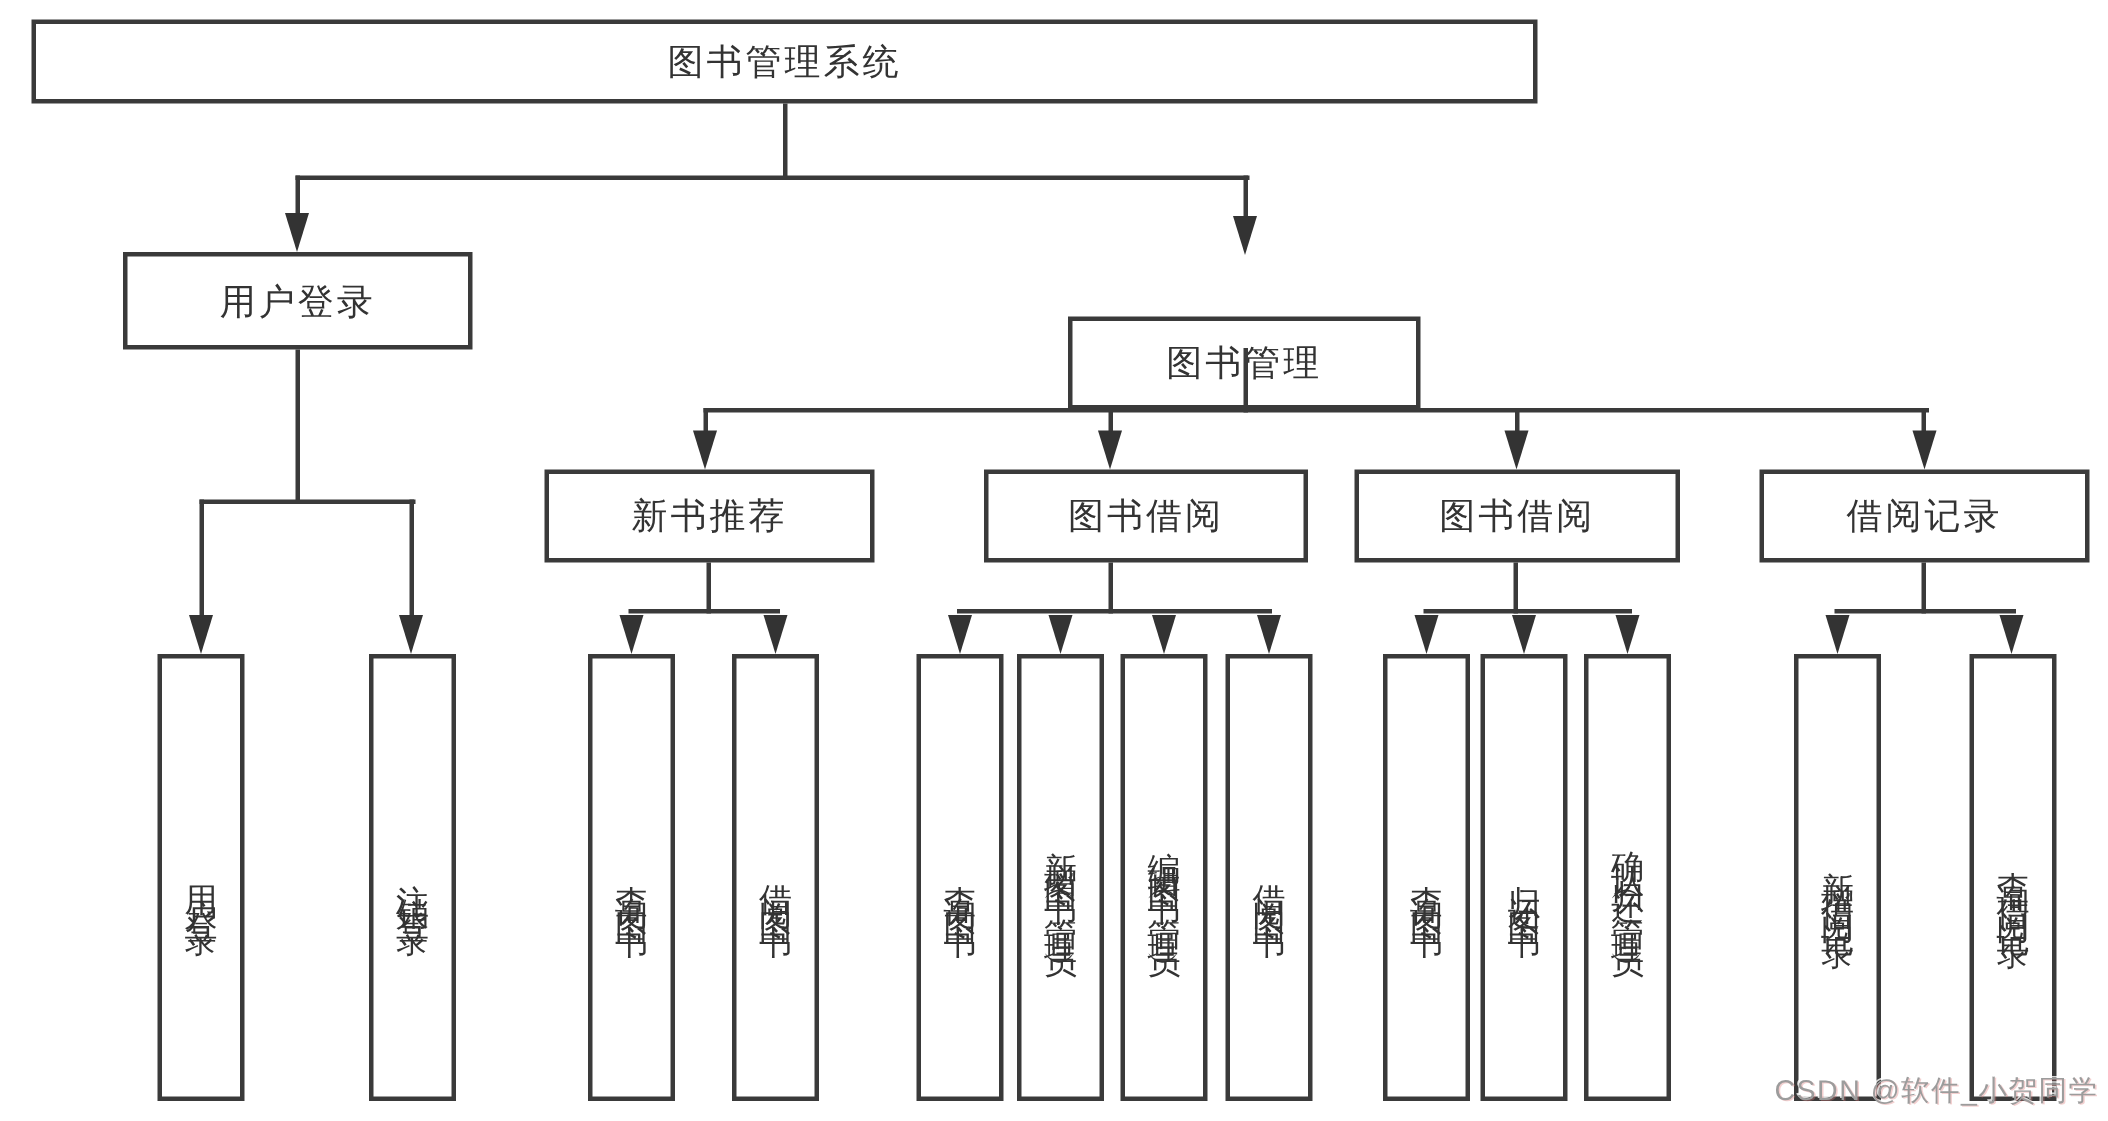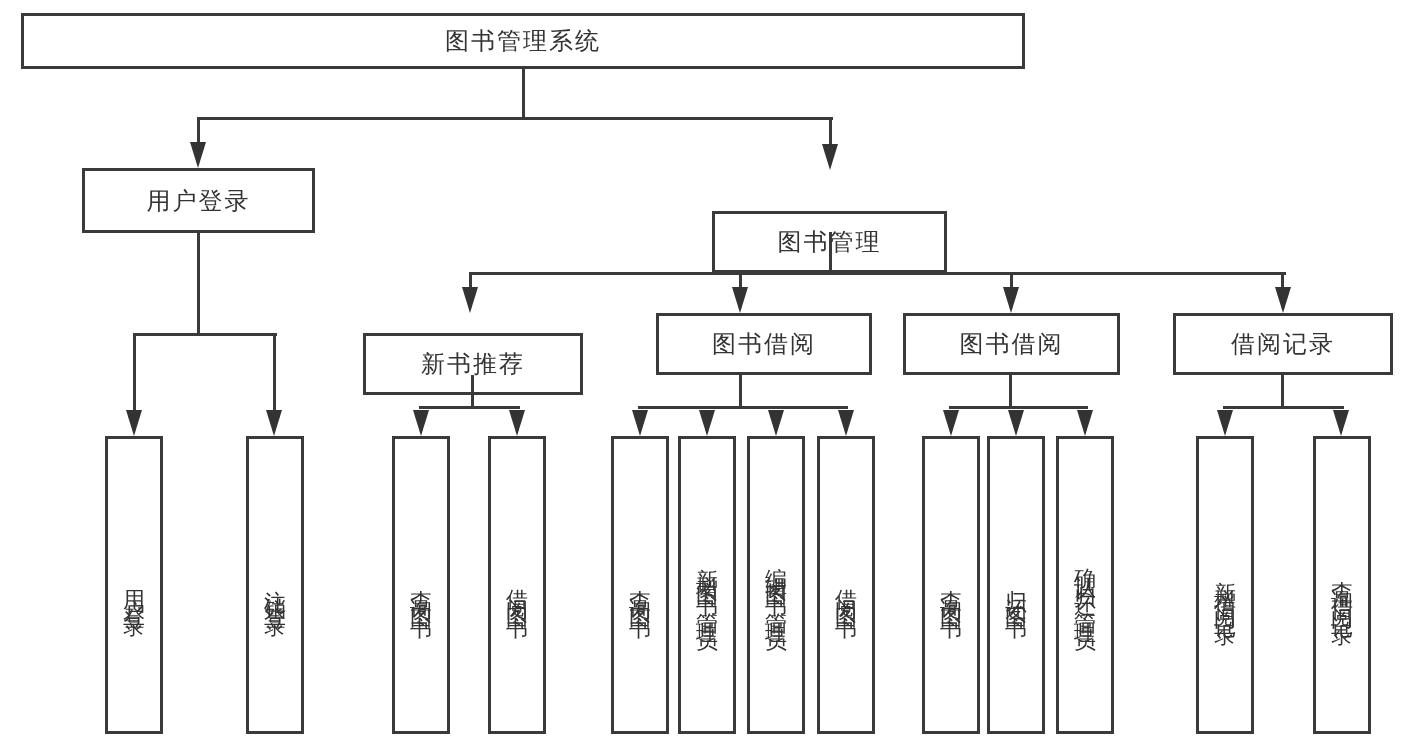--- a/index.html
+++ b/index.html
@@ -44,21 +44,21 @@
     font-size:19px;
     color:#9c9c9c;
     letter-spacing:1px;
     white-space:nowrap;
     text-shadow:1px 1px 0 rgba(222,120,120,0.35), -1px -1px 0 rgba(255,255,255,0.8);
   }
   
   .n-root{left:21px;top:13px;width:1004px;height:56px;}
   .n-l2-login{left:82px;top:168px;width:233px;height:65px;}
   .n-l2-mgmt{left:712px;top:170px;width:235px;height:62px;margin-top:41px;}
-  .n-l3-1{left:363px;top:313px;width:220px;height:62px;margin-top:20px;}
+  .n-l3-1{left:363px;top:313px;width:220px;height:62px;}
   .n-l3-2{left:656px;top:313px;width:216px;height:62px;}
   .n-l3-3{left:903px;top:313px;width:217px;height:62px;}
   .n-l3-4{left:1173px;top:313px;width:220px;height:62px;}
   .n-l4{top:436px;width:58px;height:298px;}
   .p1{left:105px;}  .p2{left:246px;}  .p3{left:392px;}  .p4{left:488px;}
   .p5{left:611px;}  .p6{left:678px;}  .p7{left:747px;}  .p8{left:817px;}
   .p9{left:922px;}  .p10{left:987px;} .p11{left:1056px;}
   .p12{left:1196px;}.p13{left:1313px;}
 </style>
 </head>
@@ -131,14 +131,15 @@
   <div class="line" style="left:949px;top:406px;width:139px;height:3px;"></div>
   <div class="arrow" style="left:943px;top:410px;"></div>
   <div class="arrow" style="left:1008px;top:410px;"></div>
   <div class="arrow" style="left:1077px;top:410px;"></div>
 
   <div class="line" style="left:1281px;top:375px;width:3px;height:34px;"></div>
   <div class="line" style="left:1223px;top:406px;width:121px;height:3px;"></div>
   <div class="arrow" style="left:1217px;top:410px;"></div>
   <div class="arrow" style="left:1333px;top:410px;"></div>
 
+  <div class="watermark">CSDN @软件_小贺同学</div>
 
 </div>
 
 </body></html>

